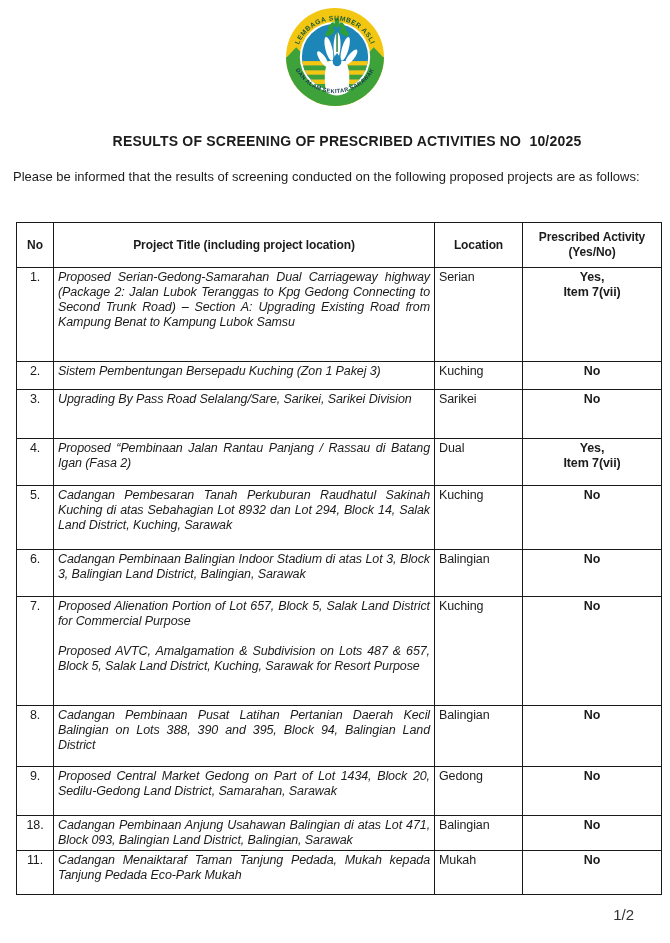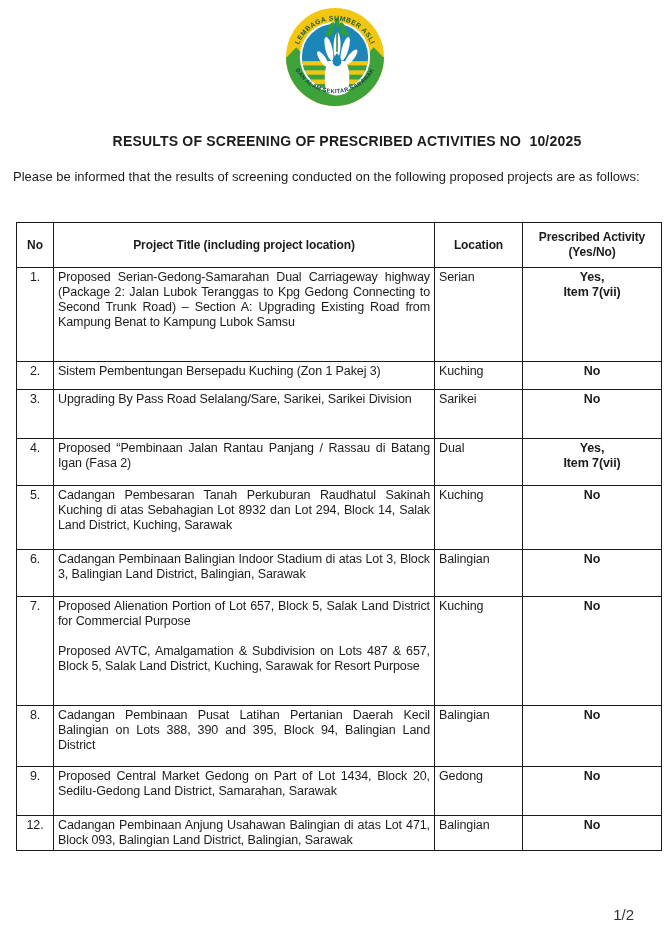--- a/index.html
+++ b/index.html
@@ -23,21 +23,21 @@
     font-size:12.5px;line-height:15px;letter-spacing:-0.1px;
   }
   table.screening th, table.screening td{
     border:1px solid #1a1a1a;vertical-align:top;padding:2px 4px;
   }
   table.screening th{
     font-size:12px;font-weight:bold;text-align:center;vertical-align:middle;
     white-space:pre-line;line-height:15px;padding:2px;
   }
   td.c-no{text-align:center;}
-  td.c-title{text-align:justify;white-space:pre-line;}
+  td.c-title{text-align:justify;white-space:pre-line;font-style:italic;}
   td.c-loc{text-align:left;}
   td.c-act{text-align:center;white-space:pre-line;font-weight:bold;}
   thead tr{height:45px;}
   tbody tr:nth-child(1){height:94px;}
   tbody tr:nth-child(2){height:28px;}
   tbody tr:nth-child(3){height:49px;}
   tbody tr:nth-child(4){height:47px;}
   tbody tr:nth-child(5){height:64px;}
   tbody tr:nth-child(6){height:47px;}
   tbody tr:nth-child(7){height:109px;}
@@ -178,21 +178,27 @@
     <td class="c-loc">Balingian</td>
     <td class="c-act">No</td>
   </tr>
       <tr>
     <td class="c-no">9.</td>
     <td class="c-title">Proposed Central Market Gedong on Part of Lot 1434, Block 20, Sedilu-Gedong Land District, Samarahan, Sarawak</td>
     <td class="c-loc">Gedong</td>
     <td class="c-act">No</td>
   </tr>
       <tr>
-    <td class="c-no">12.</td>
+    <td class="c-no">18.</td>
     <td class="c-title">Cadangan Pembinaan Anjung Usahawan Balingian di atas Lot 471, Block 093, Balingian Land District, Balingian, Sarawak</td>
     <td class="c-loc">Balingian</td>
     <td class="c-act">No</td>
   </tr>
+      <tr>
+    <td class="c-no">11.</td>
+    <td class="c-title">Cadangan Menaiktaraf Taman Tanjung Pedada, Mukah kepada Tanjung Pedada Eco-Park Mukah</td>
+    <td class="c-loc">Mukah</td>
+    <td class="c-act">No</td>
+  </tr>
     </tbody>
 </table>
 
 <div class="page-num">1/2</div>
 
 </body></html>

